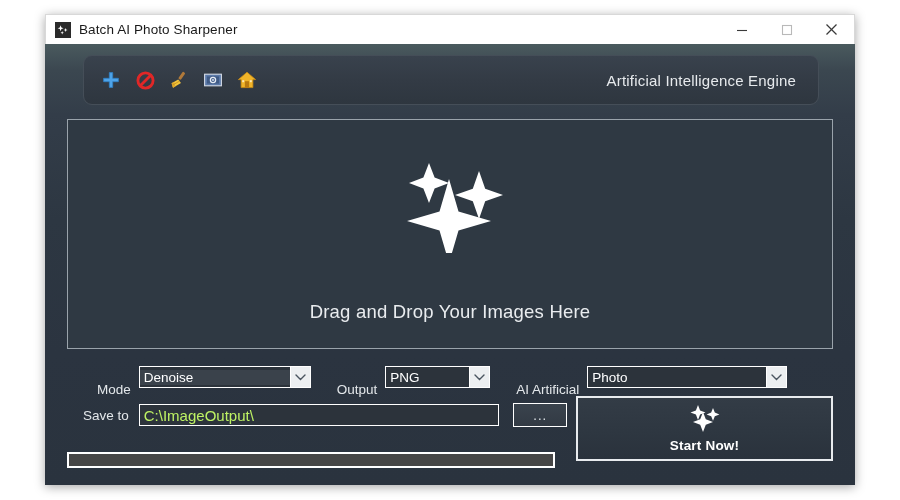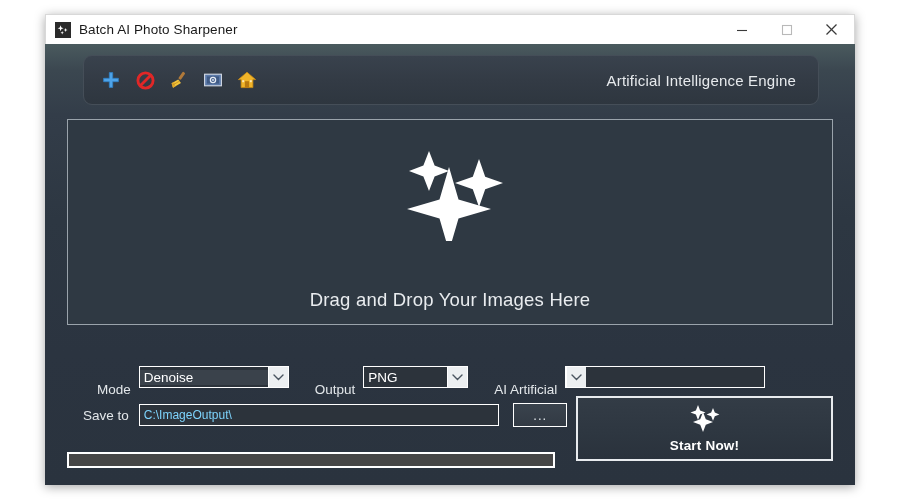--- a/index.html
+++ b/index.html
@@ -90,21 +90,21 @@
     color: #e7eaed;
     font-size: 15px;
     letter-spacing: 0.2px;
     padding-right: 6px;
   }
 
   
   #drop-area {
     position: absolute;
     left: 22px; top: 75px;
-    width: 766px; height: 206px;
+    width: 766px; height: 230px;
     background: #2f3943;
     border: 1px solid #9aa3ab;
     display: flex;
     flex-direction: column;
     align-items: center;
     justify-content: center;
   }
   #sparkle-big { margin-top: 4px; }
   #drop-text {
     margin-top: 44px;
@@ -146,21 +146,21 @@
   }
   .combo .combo-arrow {
     width: 20px; height: 100%;
     background: #eceff1;
     display: flex; align-items: center; justify-content: center;
     flex: 0 0 auto;
     border-left: 1px solid #ffffff;
   }
   .combo .combo-arrow svg { display: block; }
 
-  #combo-mode { width: 150px; margin-left: 8px; }
+  #combo-mode { width: 172px; margin-left: 8px; }
   #combo-output { width: 105px; margin-left: 8px; gap: 40px; }
   #combo-ai { width: 200px; margin-left: 8px; }
   #lbl-output { margin-left: 26px; }
   #lbl-ai { margin-left: 26px; }
   #lbl-mode { margin-left: 30px; }
 
   
   #save-row {
     position: absolute;
     left: 22px; top: 358px;
@@ -169,22 +169,22 @@
     align-items: center;
     color: #e3e7ea;
     font-size: 13.5px;
   }
   #lbl-saveto { margin-left: 16px; white-space: nowrap; }
   #path-input {
     margin-left: 10px;
     width: 364px; height: 22px;
     background: #2c333b;
     border: 1px solid #ffffff;
-    color: #7dd3fc;
-    font-size: 12px;
+    color: #bef264;
+    font-size: 15px;
     padding: 0 4px;
     display: flex; align-items: center;
     font-family: "Liberation Sans", sans-serif;
   }
   #browse-btn {
     margin-left: 14px;
     width: 54px; height: 24px;
     background: linear-gradient(180deg, #3a434d 0%, #323a44 100%);
     border: 1px solid #ffffff;
     color: #dfe4e8;
@@ -344,20 +344,21 @@
         <span class="combo-value">PNG</span>
         <span class="combo-arrow">
           <svg width="11" height="8" viewBox="0 0 11 8" aria-hidden="true">
             <path d="M1 2 L5.5 6.4 L10 2" fill="none" stroke="#4a5560" stroke-width="1.4" stroke-linecap="round"></path>
           </svg>
         </span>
       </div>
 
       <span class="opt-label" id="lbl-ai">AI Artificial</span>
       <div class="combo" id="combo-ai">
+        <span class="combo-value">Photo</span>
         <span class="combo-arrow">
           <svg width="11" height="8" viewBox="0 0 11 8" aria-hidden="true">
             <path d="M1 2 L5.5 6.4 L10 2" fill="none" stroke="#4a5560" stroke-width="1.4" stroke-linecap="round"></path>
           </svg>
         </span>
       </div>
 
     </div>
 
     <div id="save-row">

